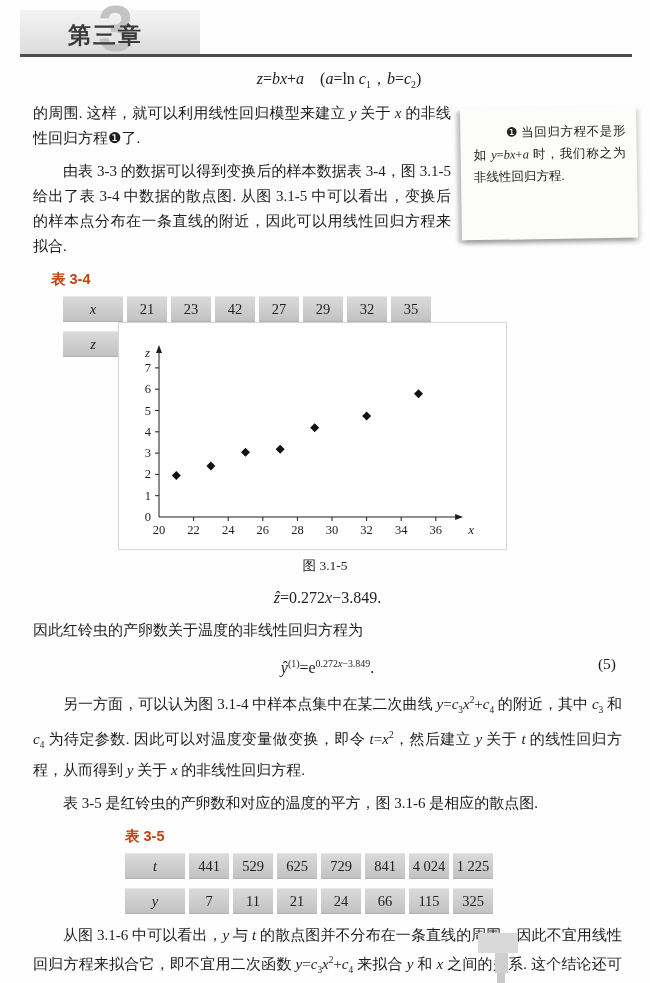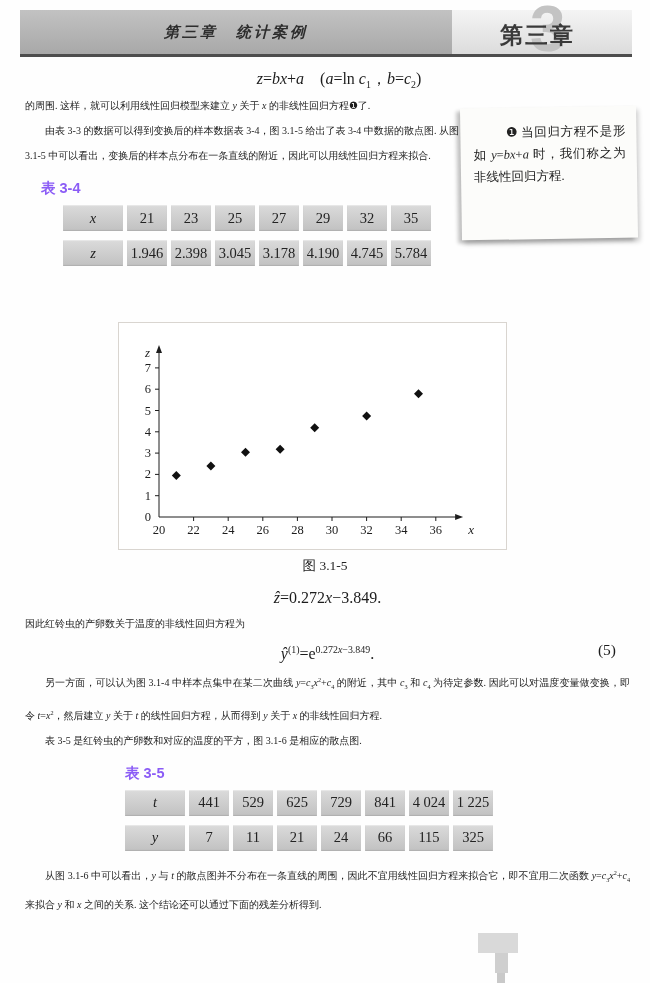--- a/index.html
+++ b/index.html
@@ -18,27 +18,27 @@
   .big-num{position:absolute;top:-13px;left:50%;transform:translateX(-34%);
     font-family:"Liberation Sans","DejaVu Sans",sans-serif;
     font-size:64px;font-weight:bold;color:#c3c3c3;line-height:1;}
   .chapter-label{position:absolute;bottom:3px;left:50%;transform:translateX(-56%);
     font-size:23px;font-weight:bold;color:#3a3a3a;letter-spacing:2px;
     font-family:Liberation Sans, sans-serif;margin-top:8px;}
 
   
   .formula-top{position:absolute;top:69px;left:39px;width:600px;text-align:center;font-size:16px;}
   .col-left{position:absolute;top:93px;left:25px;width:434px;}
-  .para{margin:0;font-size:10px;line-height:25px;text-align:justify;}
+  .para{margin:8px;font-size:15px;line-height:25px;text-align:justify;}
   .indent{text-indent:2em;}
   i{font-family:"Liberation Serif",serif;}
   sup,sub{font-size:0.62em;}
 
   .table-label{font-family:"Liberation Sans","DejaVu Sans",sans-serif;
-    font-weight:bold;font-size:14.5px;color:#8b5cf6;margin:11px 0 7px 16px;}
+    font-weight:bold;font-size:14.5px;color:#c2410c;margin:11px 0 7px 26px;}
 
   
   .data-table{margin-left:38px;}
   .trow{display:flex;gap:4px;margin-bottom:9px;}
   .tcell{display:flex;align-items:center;justify-content:center;height:26px;
     background:linear-gradient(180deg,#dbdbdb,#c1c1c1);
     box-shadow:inset 0 1px 1px #e8e8e8, inset 0 -1px 1px #b0b0b0;
     font-size:14.5px;color:#222;}
   .tcell.head{width:60px;font-style:italic;}
   .tcell.val{width:40px;}
@@ -78,41 +78,38 @@
   
   .plot-box svg text{font-family:"Liberation Serif","DejaVu Serif",serif;font-size:12.5px;fill:#1d1d1d;}
   .plot-box svg .axlab{font-style:italic;font-size:13px;}
 </style>
 </head>
 <body>
 
 <div class="page">
 
   <header class="header">
-    <div class="header-bar">
-      <span class="header-title">第三章　统计案例</span>
-    </div>
     <div class="chapter-badge">
       <span class="big-num">3</span>
       <span class="chapter-label">第三章</span>
     </div>
   </header>
 
   <div class="formula-top"><i>z</i>=<i>bx</i>+<i>a</i>　(<i>a</i>=ln <i>c</i><sub>1</sub>，<i>b</i>=<i>c</i><sub>2</sub>)</div>
 
   <div class="col-left">
     <p class="para">的周围. 这样，就可以利用线性回归模型来建立 <i>y</i> 关于 <i>x</i> 的非线性回归方程❶了.</p>
     <p class="para indent">由表 3-3 的数据可以得到变换后的样本数据表 3-4，图 3.1-5 给出了表 3-4 中数据的散点图. 从图 3.1-5 中可以看出，变换后的样本点分布在一条直线的附近，因此可以用线性回归方程来拟合.</p>
     <div class="table-label">表 3-4</div>
     <div class="data-table" id="table34">
         <div class="trow">
           <div class="tcell head">x</div>
           <div class="tcell val">21</div>
           <div class="tcell val">23</div>
-          <div class="tcell val">25</div>
+          <div class="tcell val">42</div>
           <div class="tcell val">27</div>
           <div class="tcell val">29</div>
           <div class="tcell val">32</div>
           <div class="tcell val">35</div>
         </div>
         <div class="trow">
           <div class="tcell head">z</div>
           <div class="tcell val">1.946</div>
           <div class="tcell val">2.398</div>
           <div class="tcell val">3.045</div>

